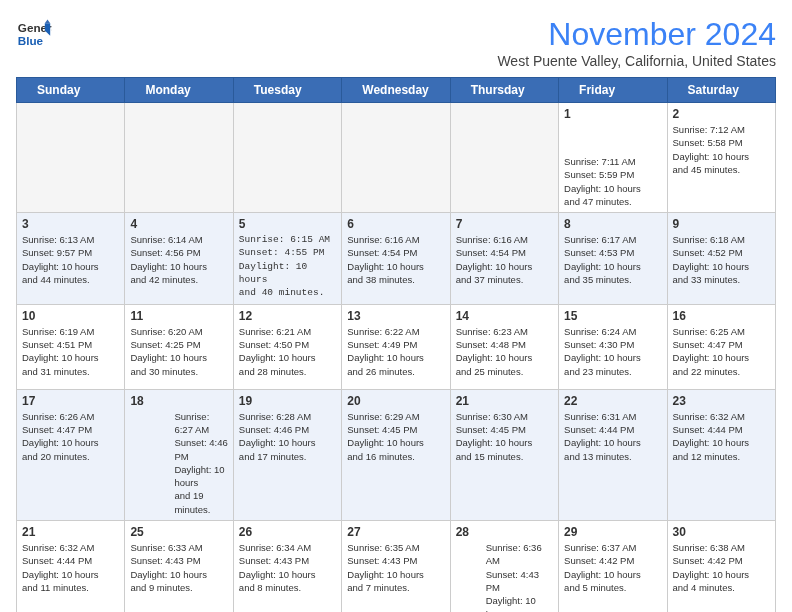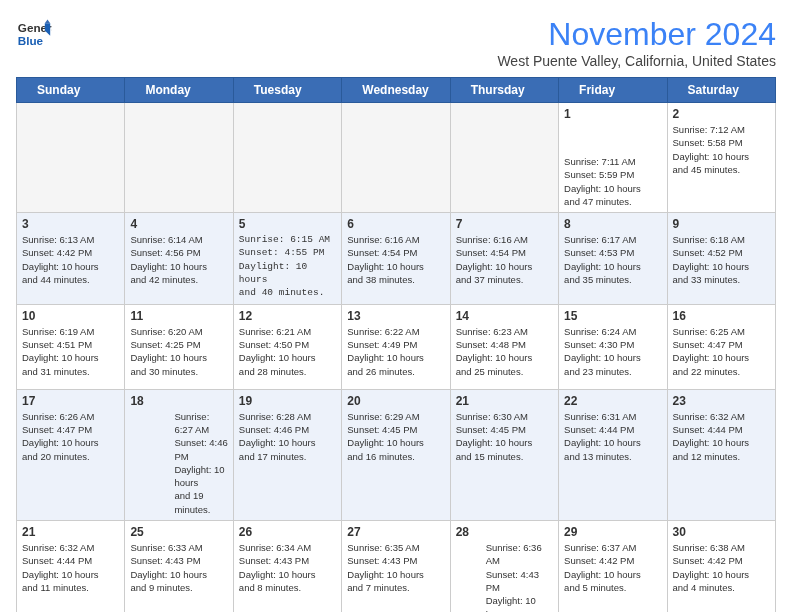--- a/index.html
+++ b/index.html
@@ -128,21 +128,21 @@
           <div class="day-info" style="white-space: pre-line;">Sunrise: 7:12 AM
 Sunset: 5:58 PM
 Daylight: 10 hours
 and 45 minutes.</div>
         </td>
       </tr>
       <tr class="row-alt">
         <td>
           <span class="day-num">3</span>
           <div class="day-info" style="white-space: pre-line;">Sunrise: 6:13 AM
-Sunset: 4:42 PM
+Sunset: 9:57 PM
 Daylight: 10 hours
 and 44 minutes.</div>
         </td>
         <td>
           <span class="day-num">4</span>
           <div class="day-info" style="white-space: pre-line;">Sunrise: 6:14 AM
 Sunset: 4:56 PM
 Daylight: 10 hours
 and 42 minutes.</div>
         </td>

